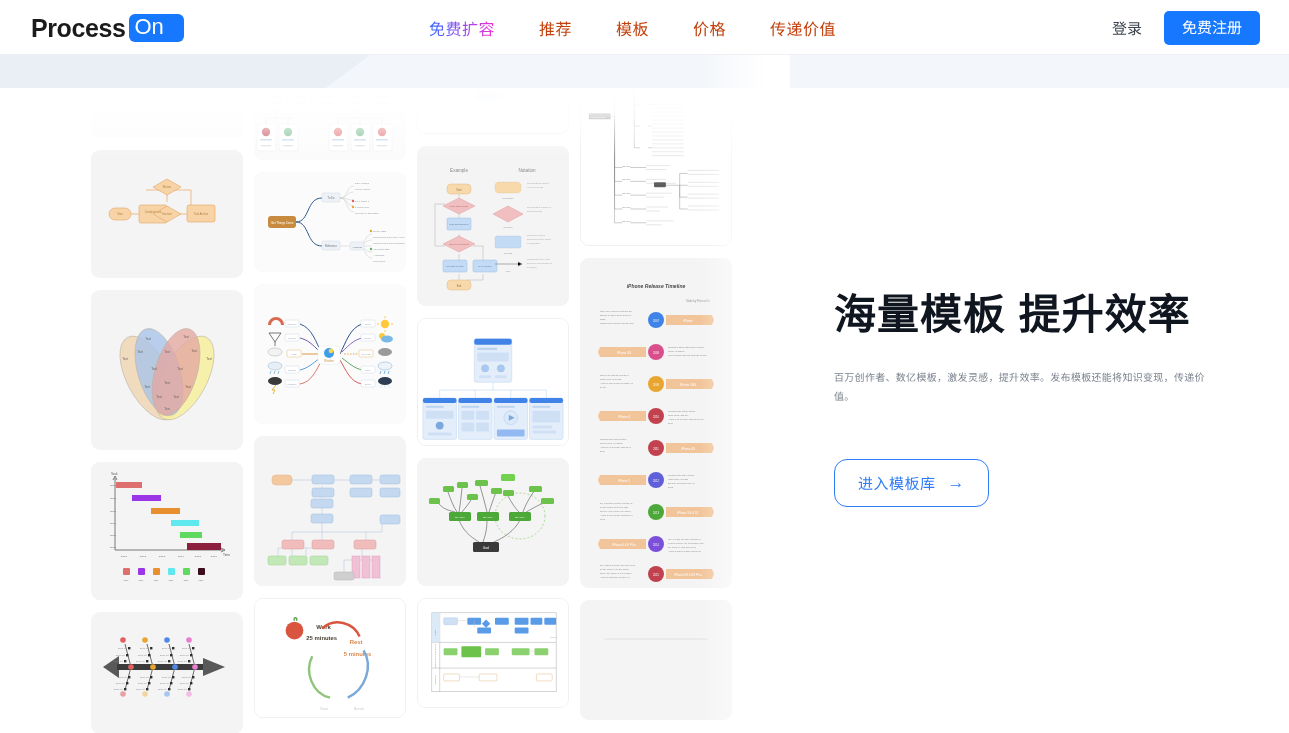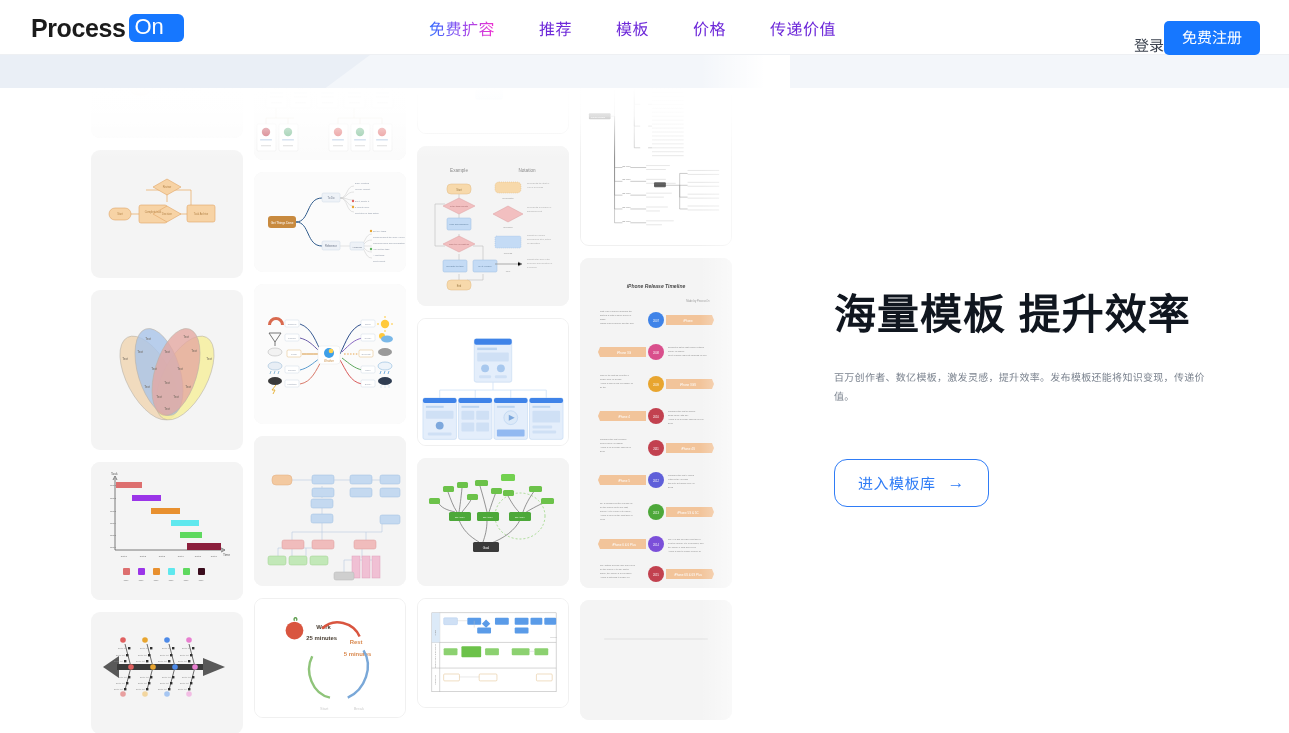--- a/index.html
+++ b/index.html
@@ -19,29 +19,29 @@
   }
   .logo{position:absolute;left:31px;top:12px;display:flex;align-items:center;height:32px;cursor:pointer;}
   .logo-text{font-size:25px;font-weight:bold;color:#1b1b1b;letter-spacing:-0.4px;line-height:1;}
   .logo-badge{
     margin-left:3px;background:#1677ff;color:#fff;border-radius:6px;
     font-size:22px;font-weight:normal;padding:2px 20px 4px 6px;line-height:1;
     display:inline-block;
   }
   .nav{position:absolute;left:429px;top:0;height:55px;display:flex;align-items:center;gap:44px;}
   .nav-item{
-    font-size:16px;color:#6d28d9;cursor:pointer;white-space:nowrap;
+    font-size:16px;color:#c2410c;cursor:pointer;white-space:nowrap;
     letter-spacing:0.5px;
   }
   .nav-item.gradient{
     background:linear-gradient(90deg,#2f6bff 0%,#8b4ff0 45%,#f12fd0 100%);
     -webkit-background-clip:text;background-clip:text;color:transparent;
     -webkit-text-fill-color:transparent;font-weight:500;
   }
-  .header-right{position:absolute;right:29px;top:0;height:55px;display:flex;align-items:flex-end;}
+  .header-right{position:absolute;right:29px;top:0;height:55px;display:flex;align-items:center;gap:22px;}
   .login-link{font-size:15px;color:#3d4450;cursor:pointer;white-space:nowrap;}
   .signup-btn{
     background:#1677ff;color:#fff;font-size:15px;border:none;border-radius:5px;
     padding:0 18px;height:34px;line-height:34px;cursor:pointer;white-space:nowrap;
     font-family:inherit;
   }
 
   
   .banner-strip{
     position:absolute;top:55px;left:0;width:1289px;height:33px;

